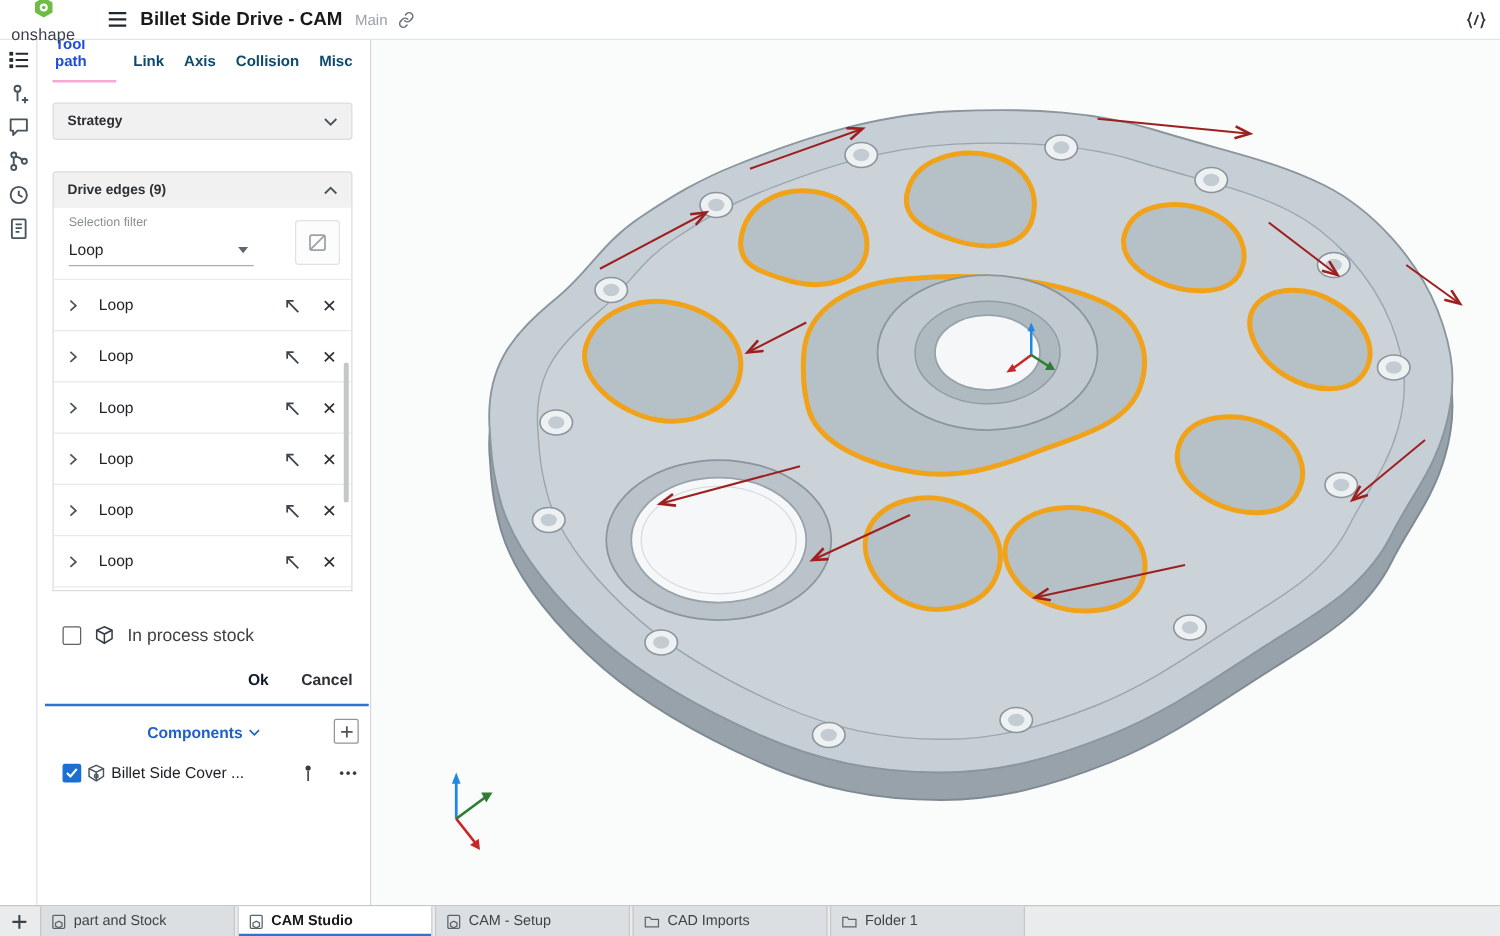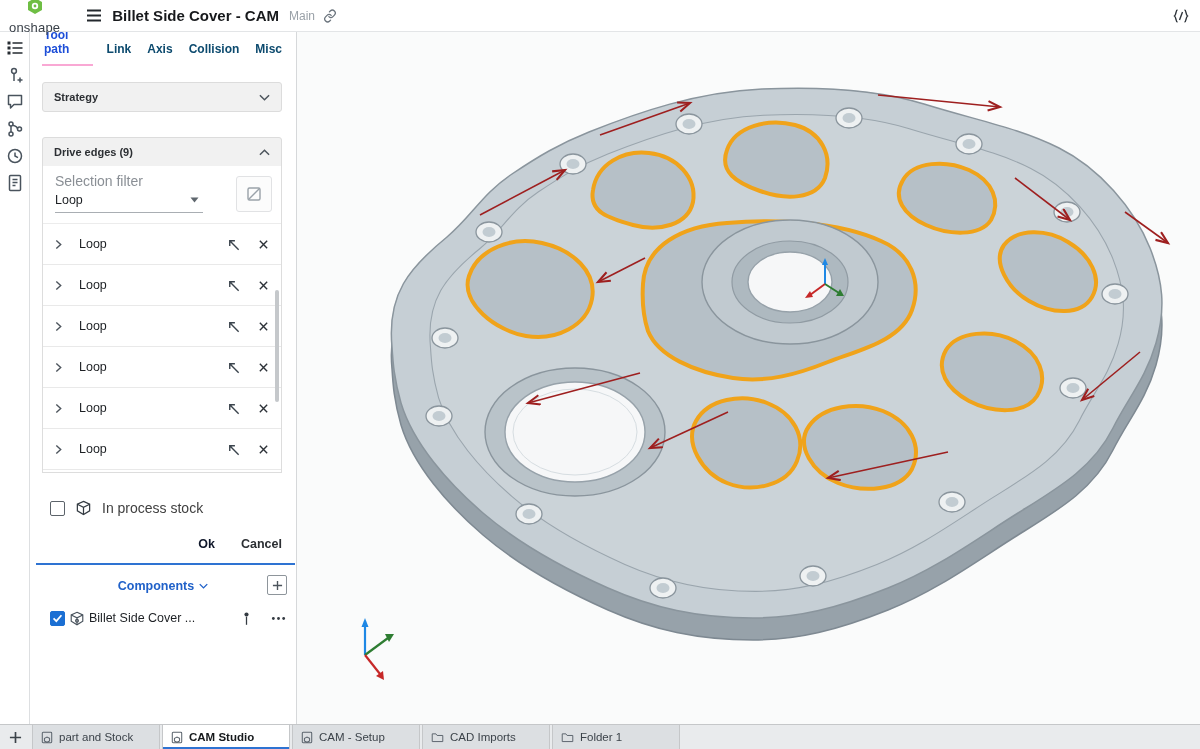--- a/index.html
+++ b/index.html
@@ -28,21 +28,21 @@
   .ptab.active{color:#1d4ed8;border-bottom:2px solid #f9a8d4;}
 
   .accordion{position:absolute;left:12px;right:14px;height:30px;background:#f1f1f1;border:1px solid #dcdcdc;border-radius:3px;display:flex;align-items:center;padding:0 11px;box-sizing:border-box;}
   .accordion .acc-label{font-size:11px;font-weight:700;color:#2c2f33;}
   .accordion .chev{margin-left:auto;color:#4c545c;display:flex;}
   .acc-strategy{top:50px;}
   .acc-drive{top:105px;border-bottom-left-radius:0;border-bottom-right-radius:0;}
 
   .drive-body{position:absolute;top:134px;left:12px;right:14px;height:307px;border:1px solid #ddd;border-top:none;background:#fff;box-sizing:border-box;}
   .filter-area{position:relative;height:57px;border-bottom:1px solid #ececec;}
-  .filter-label{position:absolute;top:7px;left:12px;font-size:14px;color:#8a8f95;}
+  .filter-label{position:absolute;top:7px;left:12px;font-size:10px;color:#8a8f95;}
   .select-box{position:absolute;left:12px;top:21px;width:148px;height:25px;border-bottom:1px solid #a9aeb3;display:flex;align-items:center;cursor:pointer;}
   .select-value{font-size:12.5px;color:#1d2024;}
   .select-box .dd{margin-left:auto;margin-right:4px;display:flex;color:#5f676e;}
   .clear-btn{position:absolute;right:9px;top:10px;width:36px;height:36px;border:1px solid #e1e2e4;border-radius:3px;background:#fcfcfc;display:flex;align-items:center;justify-content:center;color:#9aa2a9;cursor:pointer;box-sizing:border-box;}
 
   .loop-list{position:relative;}
   .loop-row{height:41px;display:flex;align-items:center;padding:0 12px;border-bottom:1px solid #e9e9e9;box-sizing:border-box;cursor:pointer;}
   .loop-row .rchev{color:#4c545c;display:flex;flex:none;}
   .loop-label{margin-left:17px;font-size:12.5px;color:#1d2024;}
   .row-icons{margin-left:auto;display:flex;align-items:center;gap:17px;}
@@ -73,21 +73,21 @@
   .pin-ic{color:#343b42;display:flex;cursor:pointer;}
   .more-ic{color:#343b42;display:flex;cursor:pointer;}
 
   
   .viewport{position:absolute;top:32px;left:297px;right:0;bottom:25px;background:#fafbfb;overflow:hidden;}
   .part-svg{position:absolute;top:0;left:0;}
 
   
   .tabbar{position:absolute;left:0;right:0;bottom:0;height:25px;background:#e9ebed;border-top:1px solid #c5c7c9;display:flex;align-items:stretch;box-sizing:border-box;z-index:12;}
   .tab-plus{width:30px;display:flex;align-items:center;justify-content:center;color:#3c434a;cursor:pointer;}
-  .btab{width:128px;display:flex;align-items:center;gap:6px;padding:0 8px;font-size:11.5px;color:#3c434a;background:#dcdfe2;border-right:1px solid #c5c7c9;border-left:1px solid #c5c7c9;box-sizing:border-box;cursor:pointer;white-space:nowrap;overflow:hidden;margin-left:2px;}
+  .btab{width:156px;display:flex;align-items:center;gap:6px;padding:0 8px;font-size:11.5px;color:#3c434a;background:#dcdfe2;border-right:1px solid #c5c7c9;border-left:1px solid #c5c7c9;box-sizing:border-box;cursor:pointer;white-space:nowrap;overflow:hidden;margin-left:2px;}
   .btab.active{background:#fff;color:#15181b;box-shadow:inset 0 -2px 0 #2e73d2;font-weight:700;}
   .btab .tic{display:flex;flex:none;color:#5b646d;}
 </style>
 </head>
 <body>
 
 <div class="app">
 
   <header class="topbar">
     <div class="logo">
@@ -96,21 +96,21 @@
         <circle cx="9" cy="9" r="3.2" fill="#fff"></circle>
         <circle cx="9" cy="9" r="1.4" fill="#6fbe44"></circle>
       </svg>
       <span class="logo-text">onshape</span>
     </div>
     <span class="hamburger">
       <svg width="16" height="13" viewBox="0 0 16 13">
           <path d="M1 1.5h14M1 6.5h14M1 11.5h14" stroke="#23282d" stroke-width="1.8" fill="none"></path>
         </svg>
     </span>
-    <span class="doc-title">Billet Side Cover - CAM</span>
+    <span class="doc-title">Billet Side Drive - CAM</span>
     <span class="workspace">Main</span>
     <span class="link-ic">
       <svg width="14" height="14" viewBox="0 0 24 24" fill="none" stroke="currentColor" stroke-width="2.2" stroke-linecap="round">
         <path d="M10 13a5 5 0 0 0 7.07 0l2.5-2.5a5 5 0 0 0-7.07-7.07L11 4.93"></path>
         <path d="M14 11a5 5 0 0 0-7.07 0l-2.5 2.5a5 5 0 0 0 7.07 7.07L13 19.07"></path>
       </svg>
     </span>
     <span class="top-right">
       <svg width="18" height="16" viewBox="0 0 18 16" fill="none" stroke="currentColor" stroke-width="1.4">
         <path d="M5.5 2C3.5 2 4.5 6.5 2.5 8c2 1.5 1 6 3 6"></path>

